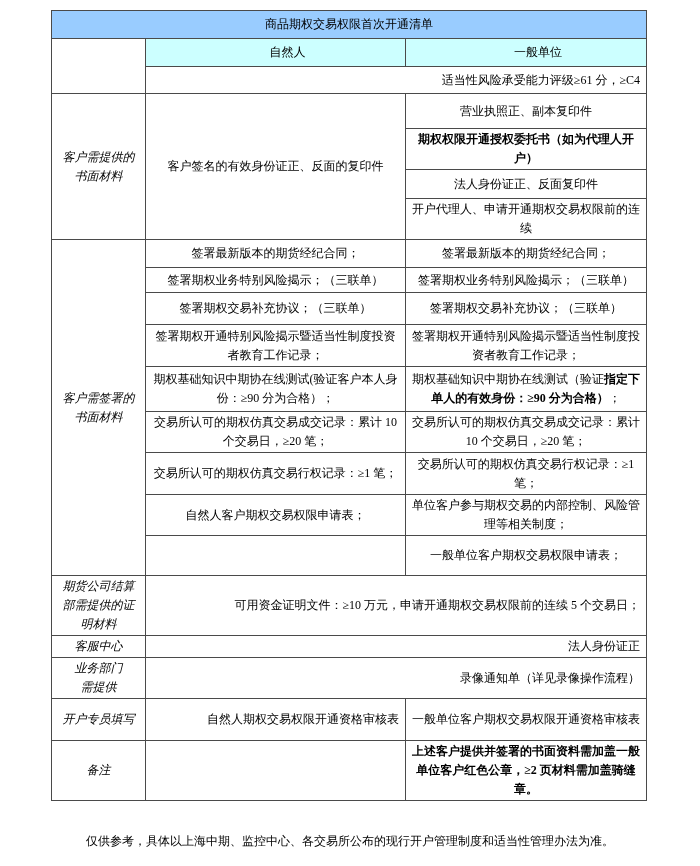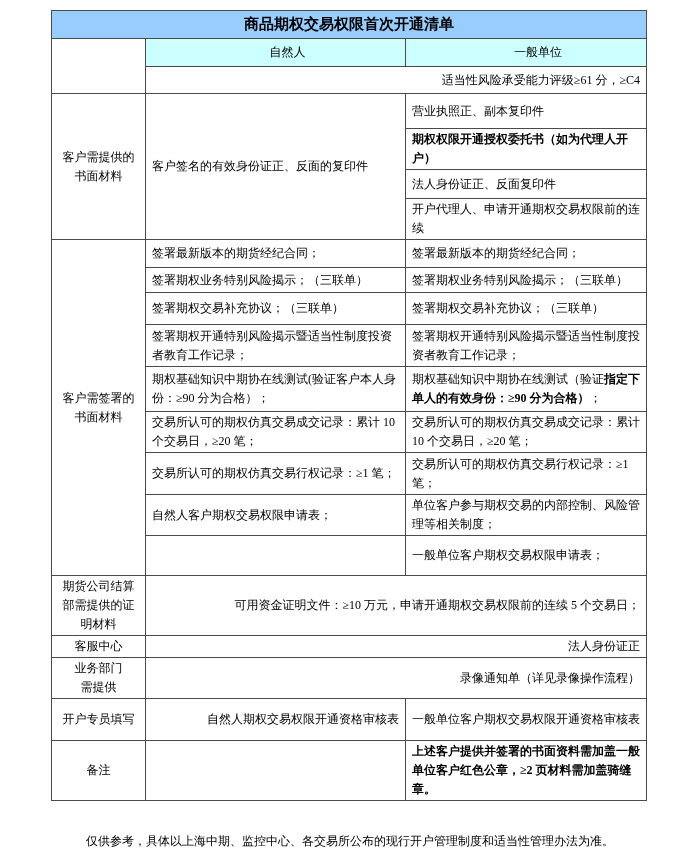--- a/index.html
+++ b/index.html
@@ -17,33 +17,34 @@
     border-collapse: collapse;
     table-layout: fixed;
   }
   td {
     border: 1px solid #4a4a4a;
     font-size: 12px;
     line-height: 19px;
     padding: 1px 6px;
     vertical-align: middle;
     word-break: break-all;
+    text-align: center;
   }
   .title-cell {
     background: #99ccff;
     text-align: center;
-    font-weight: bold;
-    font-size: 15px;
+    font-weight: normal;
+    font-size: 12px;
   }
   .header-cell {
     background: #ccffff;
     text-align: center;
     padding-left: 30px;
   }
-  .label-cell { text-align: center; padding: 1px 7px; }
+  .label-cell { text-align: center; padding: 1px 7px; font-style: italic; }
   .center { text-align: right; }
   .bold { font-weight: bold; margin-top: 14px; }
   .preline { white-space: pre-line; }
 
   .footer {
     position: absolute;
     top: 833px; left: 0;
     width: 700px;
     text-align: center;
     font-size: 12px;

